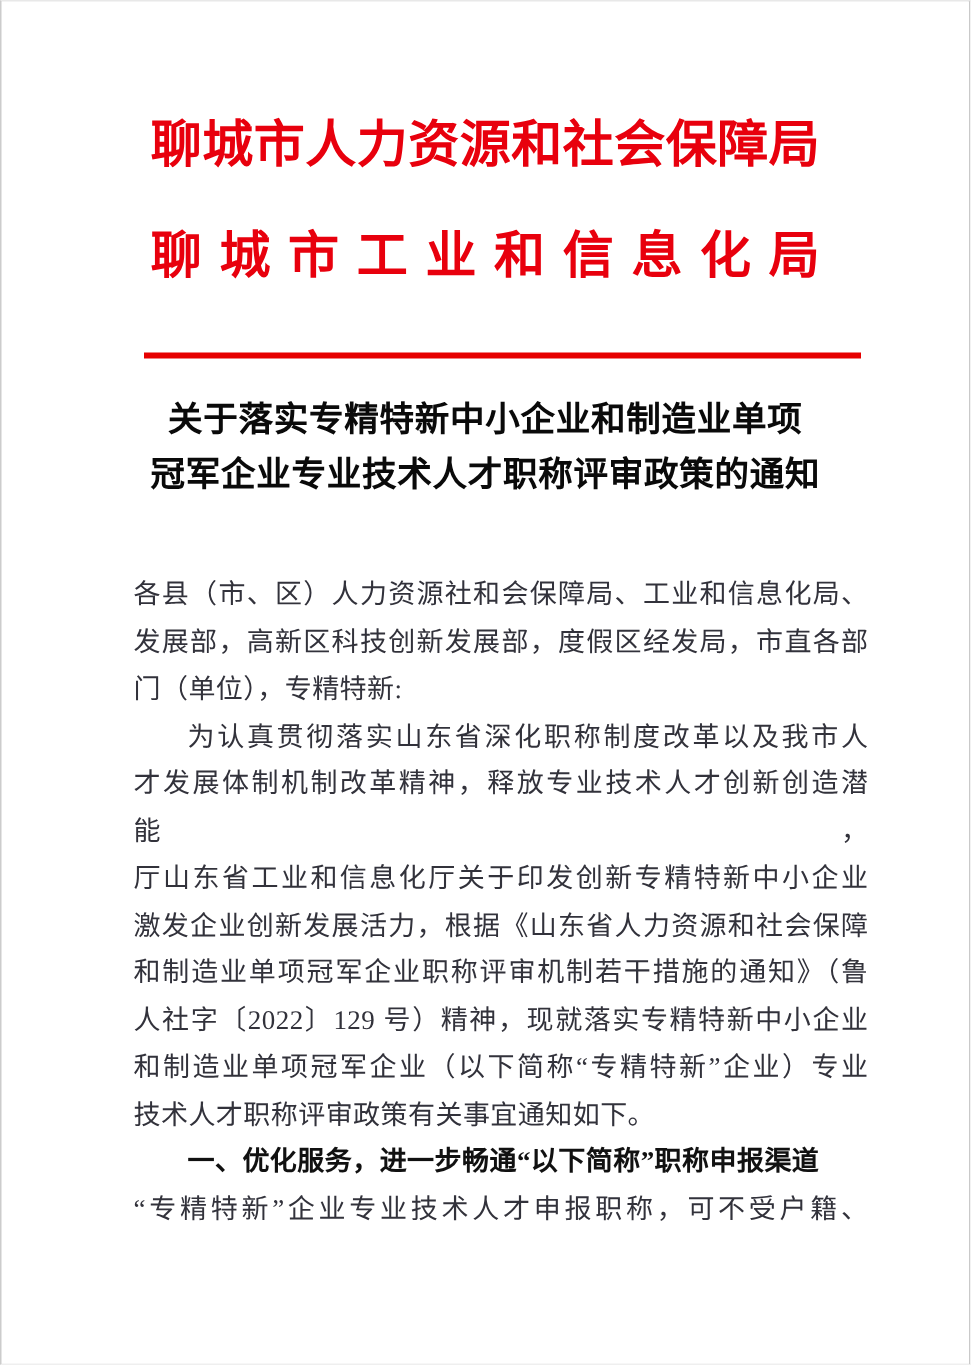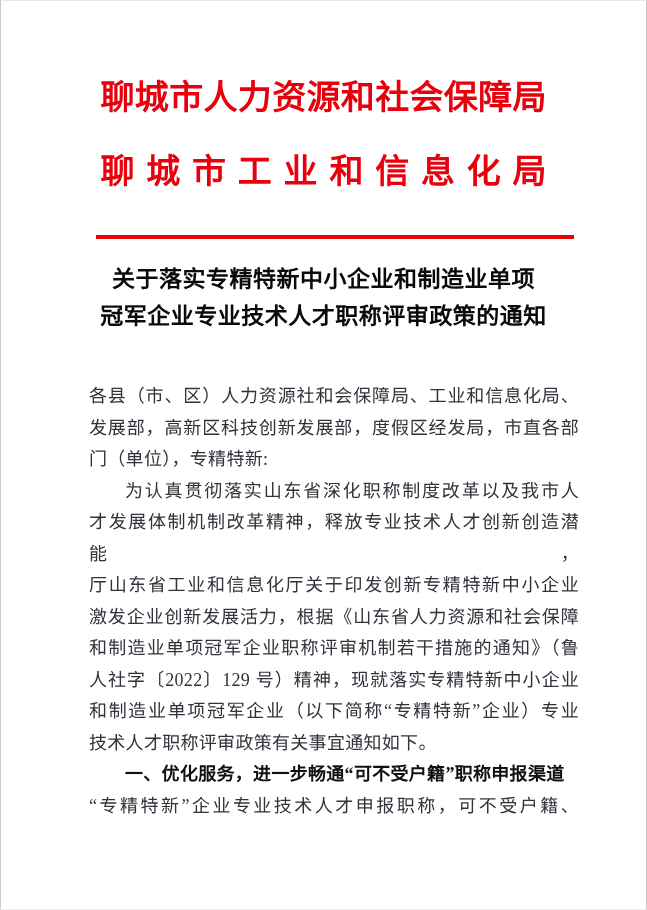--- a/index.html
+++ b/index.html
@@ -101,17 +101,17 @@
     <div class="b-line just">发展部，高新区科技创新发展部，度假区经发局，市直各部</div>
     <div class="b-line">门（单位），专精特新:</div>
     <div class="b-line just indent">为认真贯彻落实山东省深化职称制度改革以及我市人</div>
     <div class="b-line just">才发展体制机制改革精神，释放专业技术人才创新创造潜能，</div>
     <div class="b-line just">厅山东省工业和信息化厅关于印发创新专精特新中小企业</div>
     <div class="b-line just">激发企业创新发展活力，根据《山东省人力资源和社会保障</div>
     <div class="b-line just">和制造业单项冠军企业职称评审机制若干措施的通知》（鲁</div>
     <div class="b-line just">人社字〔2022〕129 号）精神，现就落实专精特新中小企业</div>
     <div class="b-line just">和制造业单项冠军企业（以下简称“专精特新”企业）专业</div>
     <div class="b-line">技术人才职称评审政策有关事宜通知如下。</div>
-    <div class="b-line bold indent">一、优化服务，进一步畅通“可不受户籍”职称申报渠道</div>
+    <div class="b-line bold indent">一、优化服务，进一步畅通“以下简称”职称申报渠道</div>
     <div class="b-line just">“专精特新”企业专业技术人才申报职称，可不受户籍、</div>
   </div>
 
 </div>
 
 </body></html>

